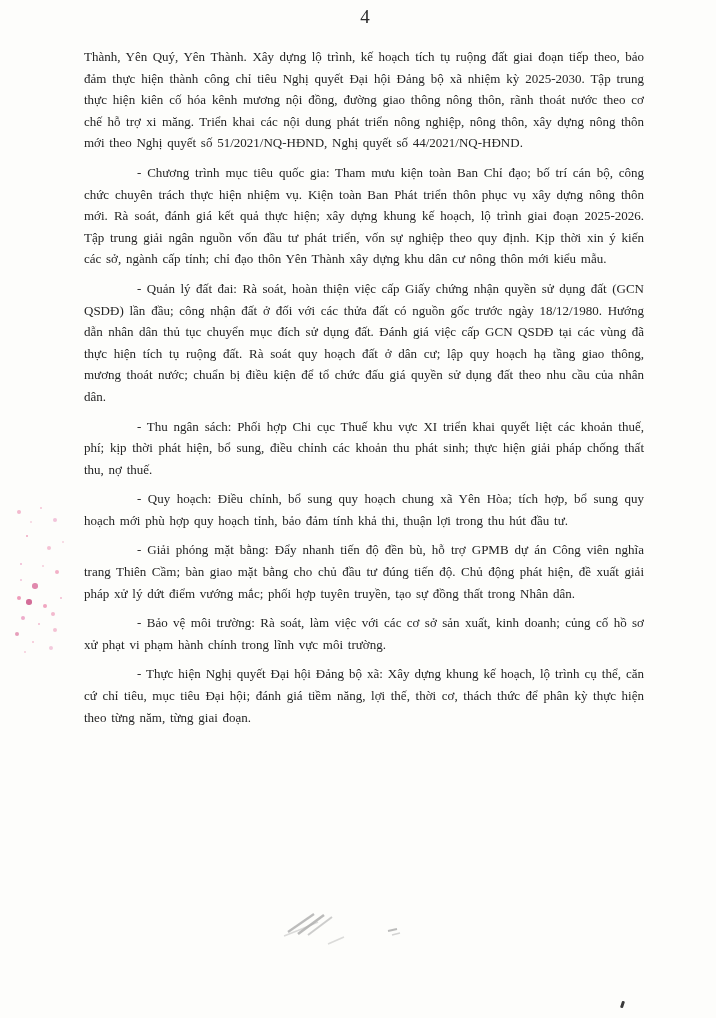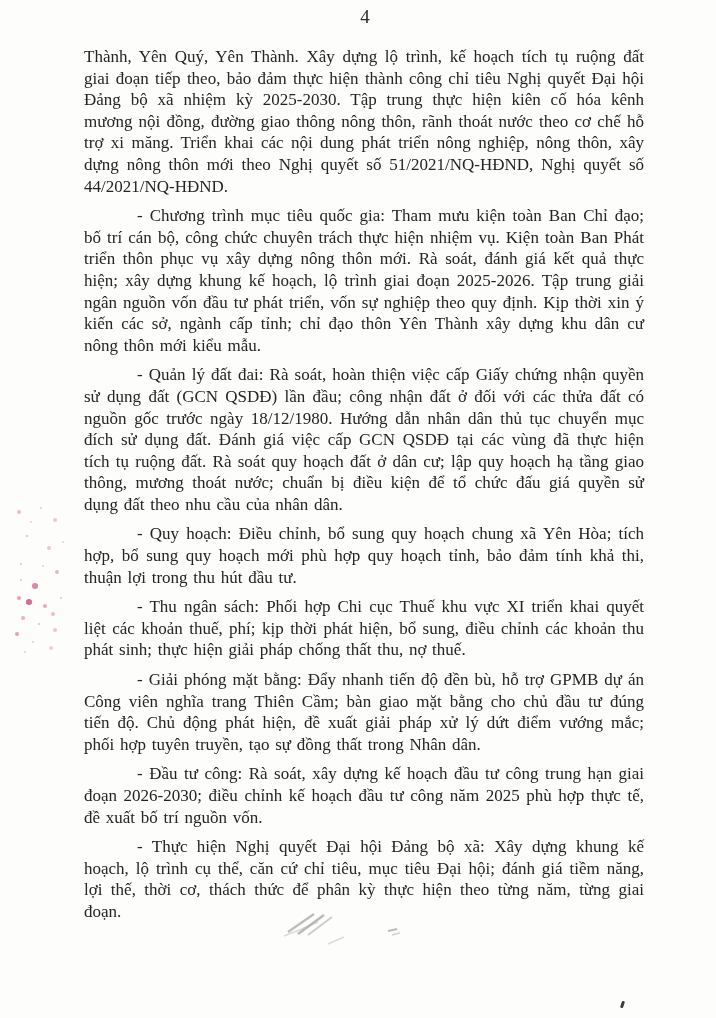--- a/index.html
+++ b/index.html
@@ -26,21 +26,21 @@
     color: #2a2a2a;
   }
   .content {
     position: absolute;
     left: 84px;
     top: 46px;
     width: 560px;
   }
   .content p {
     margin: 0 0 4.5px 0;
-    font-size: 17px;
+    font-size: 13px;
     line-height: 21.6px;
     text-align: justify;
     word-spacing: 1.5px;
     color: #242424;
   }
   .content p.indent {
     text-indent: 53px;
     margin-top: 8px;
   }
   
@@ -100,24 +100,24 @@
 <body>
 
 <div class="page">
 
   <div class="page-number">4</div>
 
   <div class="content">
     <p>Thành, Yên Quý, Yên Thành. Xây dựng lộ trình, kế hoạch tích tụ ruộng đất giai đoạn tiếp theo, bảo đảm thực hiện thành công chỉ tiêu Nghị quyết Đại hội Đảng bộ xã nhiệm kỳ 2025-2030. Tập trung thực hiện kiên cố hóa kênh mương nội đồng, đường giao thông nông thôn, rãnh thoát nước theo cơ chế hỗ trợ xi măng. Triển khai các nội dung phát triển nông nghiệp, nông thôn, xây dựng nông thôn mới theo Nghị quyết số 51/2021/NQ-HĐND, Nghị quyết số 44/2021/NQ-HĐND.</p>
     <p class="indent">- Chương trình mục tiêu quốc gia: Tham mưu kiện toàn Ban Chỉ đạo; bố trí cán bộ, công chức chuyên trách thực hiện nhiệm vụ. Kiện toàn Ban Phát triển thôn phục vụ xây dựng nông thôn mới. Rà soát, đánh giá kết quả thực hiện; xây dựng khung kế hoạch, lộ trình giai đoạn 2025-2026. Tập trung giải ngân nguồn vốn đầu tư phát triển, vốn sự nghiệp theo quy định. Kịp thời xin ý kiến các sở, ngành cấp tỉnh; chỉ đạo thôn Yên Thành xây dựng khu dân cư nông thôn mới kiểu mẫu.</p>
     <p class="indent">- Quản lý đất đai: Rà soát, hoàn thiện việc cấp Giấy chứng nhận quyền sử dụng đất (GCN QSDĐ) lần đầu; công nhận đất ở đối với các thửa đất có nguồn gốc trước ngày 18/12/1980. Hướng dẫn nhân dân thủ tục chuyển mục đích sử dụng đất. Đánh giá việc cấp GCN QSDĐ tại các vùng đã thực hiện tích tụ ruộng đất. Rà soát quy hoạch đất ở dân cư; lập quy hoạch hạ tầng giao thông, mương thoát nước; chuẩn bị điều kiện để tổ chức đấu giá quyền sử dụng đất theo nhu cầu của nhân dân.</p>
+    <p class="indent">- Thu ngân sách: Phối hợp Chi cục Thuế khu vực XI triển khai quyết liệt các khoản thuế, phí; kịp thời phát hiện, bổ sung, điều chỉnh các khoản thu phát sinh; thực hiện giải pháp chống thất thu, nợ thuế.</p>
     <p class="indent">- Quy hoạch: Điều chỉnh, bổ sung quy hoạch chung xã Yên Hòa; tích hợp, bổ sung quy hoạch mới phù hợp quy hoạch tỉnh, bảo đảm tính khả thi, thuận lợi trong thu hút đầu tư.</p>
-    <p class="indent">- Thu ngân sách: Phối hợp Chi cục Thuế khu vực XI triển khai quyết liệt các khoản thuế, phí; kịp thời phát hiện, bổ sung, điều chỉnh các khoản thu phát sinh; thực hiện giải pháp chống thất thu, nợ thuế.</p>
     <p class="indent">- Giải phóng mặt bằng: Đẩy nhanh tiến độ đền bù, hỗ trợ GPMB dự án Công viên nghĩa trang Thiên Cầm; bàn giao mặt bằng cho chủ đầu tư đúng tiến độ. Chủ động phát hiện, đề xuất giải pháp xử lý dứt điểm vướng mắc; phối hợp tuyên truyền, tạo sự đồng thất trong Nhân dân.</p>
-    <p class="indent">- Đầu tư công: Rà soát, xây dựng kế hoạch đầu tư công trung hạn giai đoạn 2026-2030; điều chỉnh kế hoạch đầu tư công năm 2025 phù hợp thực tế, đề xuất bố trí nguồn vốn.</p>
+    <p class="indent">- Bảo vệ môi trường: Rà soát, làm việc với các cơ sở sản xuất, kinh doanh; củng cố hồ sơ xử phạt vi phạm hành chính trong lĩnh vực môi trường.</p>
     <p class="indent">- Thực hiện Nghị quyết Đại hội Đảng bộ xã: Xây dựng khung kế hoạch, lộ trình cụ thể, căn cứ chỉ tiêu, mục tiêu Đại hội; đánh giá tiềm năng, lợi thế, thời cơ, thách thức để phân kỳ thực hiện theo từng năm, từng giai đoạn.</p>
 
   </div>
 
   <div class="pink-speckles"></div>
 
   <svg class="pencil-scribble" viewBox="0 0 140 40" xmlns="http://www.w3.org/2000/svg">
     <path d="M18 22 L44 4" stroke="#9a9a9a" stroke-width="2.2" fill="none" opacity="0.65"></path>
     <path d="M28 24 L54 5" stroke="#8f8f8f" stroke-width="2.6" fill="none" opacity="0.6"></path>
     <path d="M38 25 L62 7" stroke="#a5a5a5" stroke-width="2" fill="none" opacity="0.55"></path>

